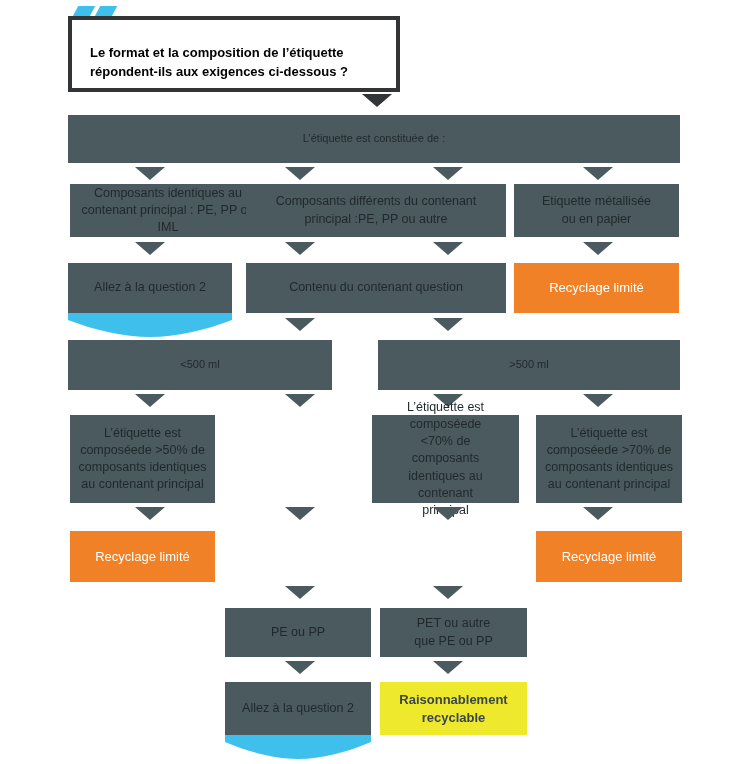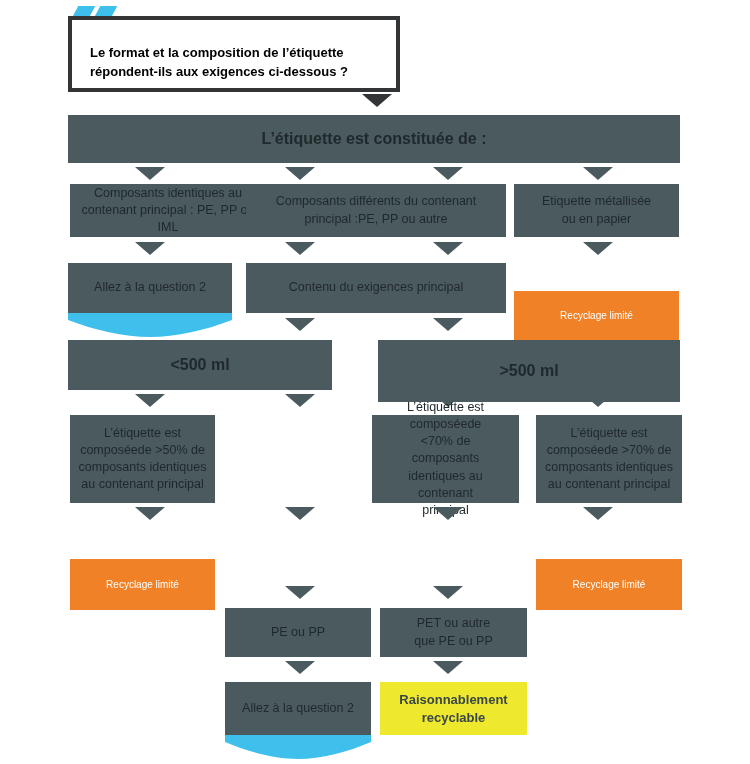--- a/index.html
+++ b/index.html
@@ -9,23 +9,23 @@
   html,body{margin:0;padding:0;}
   body{font-family:"Liberation Sans", sans-serif; background:#ffffff;}
   .canvas{position:relative; width:750px; height:764px; background:#ffffff; overflow:hidden;}
 
   .box{
     position:absolute; box-sizing:border-box;
     display:flex; align-items:center; justify-content:center;
     text-align:center; background:var(--slate); color:var(--ink);
     font-size:12.5px; line-height:1.38; padding:2px 10px;
   }
-  .box.orange{background:var(--orange); color:var(--white); font-size:10px;margin-top:28px;}
+  .box.orange{background:var(--orange); color:var(--white); font-size:13px;}
   .box.yellow{background:var(--yellow); color:#39464a; font-weight:bold; font-size:13px; padding:2px 12px;}
-  .box.wide{font-size:16px;font-weight:bold;}
+  .box.wide{font-size:11px;}
 
   .qbox{
     position:absolute; box-sizing:border-box; left:68px; top:16px; width:332px; height:76px;
     background:#ffffff; border:4px solid var(--border_dark);
     display:flex; align-items:center; text-align:left;
     font-weight:bold; font-size:13px; line-height:1.5; color:#000;
     padding:16px 14px 0 18px;
   }
   .slash{position:absolute; width:17px; height:16px; background:var(--cyan); transform:skewX(-28deg);}
 
@@ -63,28 +63,28 @@
 
   <div class="arrow" style="left:150px; top:242px;"></div>
   <div class="arrow" style="left:300px; top:242px;"></div>
   <div class="arrow" style="left:448px; top:242px;"></div>
   <div class="arrow" style="left:598px; top:242px;"></div>
 
   <svg class="ribbon" style="left:68px; top:312px; width:164px; height:26px;" viewBox="0 0 100 26" preserveAspectRatio="none">
     <path d="M0 0 H100 V8 C84 18 66 25 50 25 C34 25 16 18 0 8 Z" style="fill:var(--cyan)"></path>
   </svg>
   <div class="box" style="left:68px; top:263px; width:164px; height:50px;">Allez à la question 2</div>
-  <div class="box" style="left:246px; top:263px; width:260px; height:50px;">Contenu du exigences principal</div>
+  <div class="box" style="left:246px; top:263px; width:260px; height:50px;">Contenu du contenant question</div>
   <div class="box orange" style="left:514px; top:263px; width:165px; height:50px;">Recyclage limité</div>
 
   <div class="arrow" style="left:300px; top:318px;"></div>
   <div class="arrow" style="left:448px; top:318px;"></div>
 
   <div class="box wide" style="left:68px; top:340px; width:264px; height:50px;">&lt;500 ml</div>
-  <div class="box wide" style="left:378px; top:340px; width:302px; height:62px;">&gt;500 ml</div>
+  <div class="box wide" style="left:378px; top:340px; width:302px; height:50px;">&gt;500 ml</div>
 
   <div class="arrow" style="left:150px; top:394px;"></div>
   <div class="arrow" style="left:300px; top:394px;"></div>
   <div class="arrow" style="left:448px; top:394px;"></div>
   <div class="arrow" style="left:598px; top:394px;"></div>
 
   <div class="box" style="left:70px; top:415px; width:145px; height:88px; padding:2px 8px;">L’étiquette est composéede &gt;50% de composants identiques au contenant principal</div>
   <div class="box" style="left:372px; top:415px; width:147px; height:88px; padding:2px 24px;">L’étiquette est composéede &lt;70% de composants identiques au contenant principal</div>
   <div class="box" style="left:536px; top:415px; width:146px; height:88px; padding:2px 8px;">L’étiquette est composéede &gt;70% de composants identiques au contenant principal</div>
 

